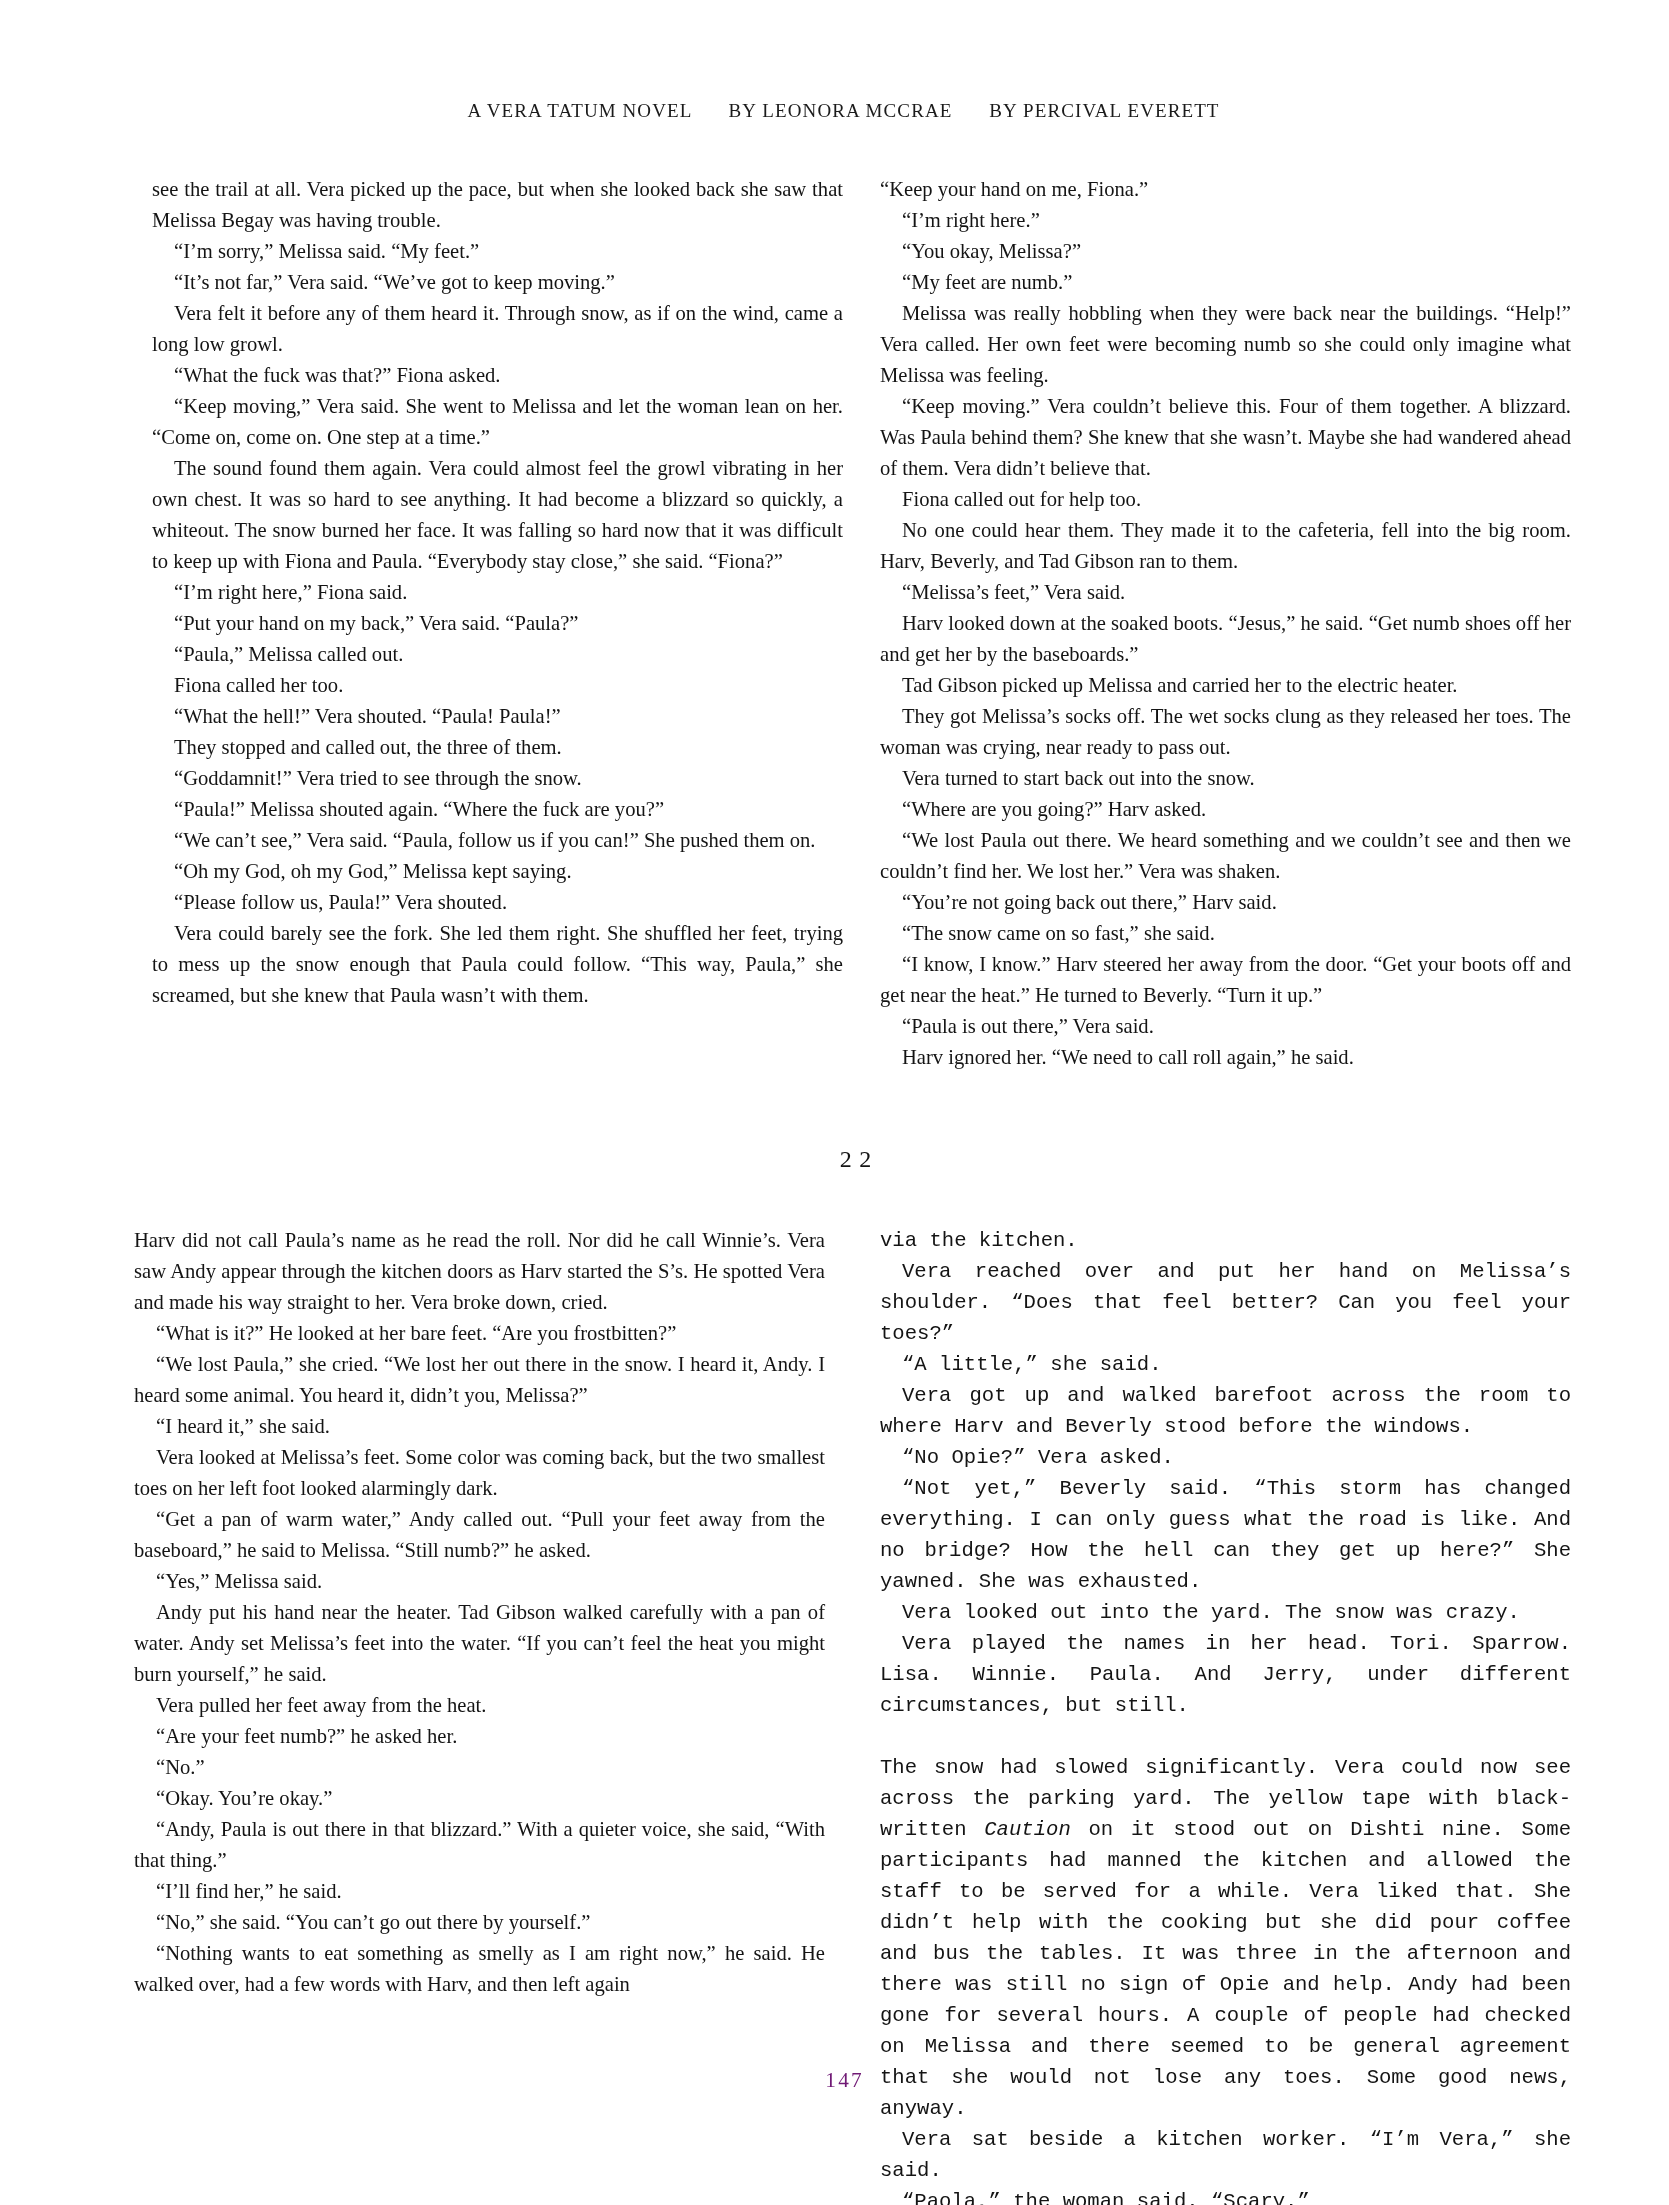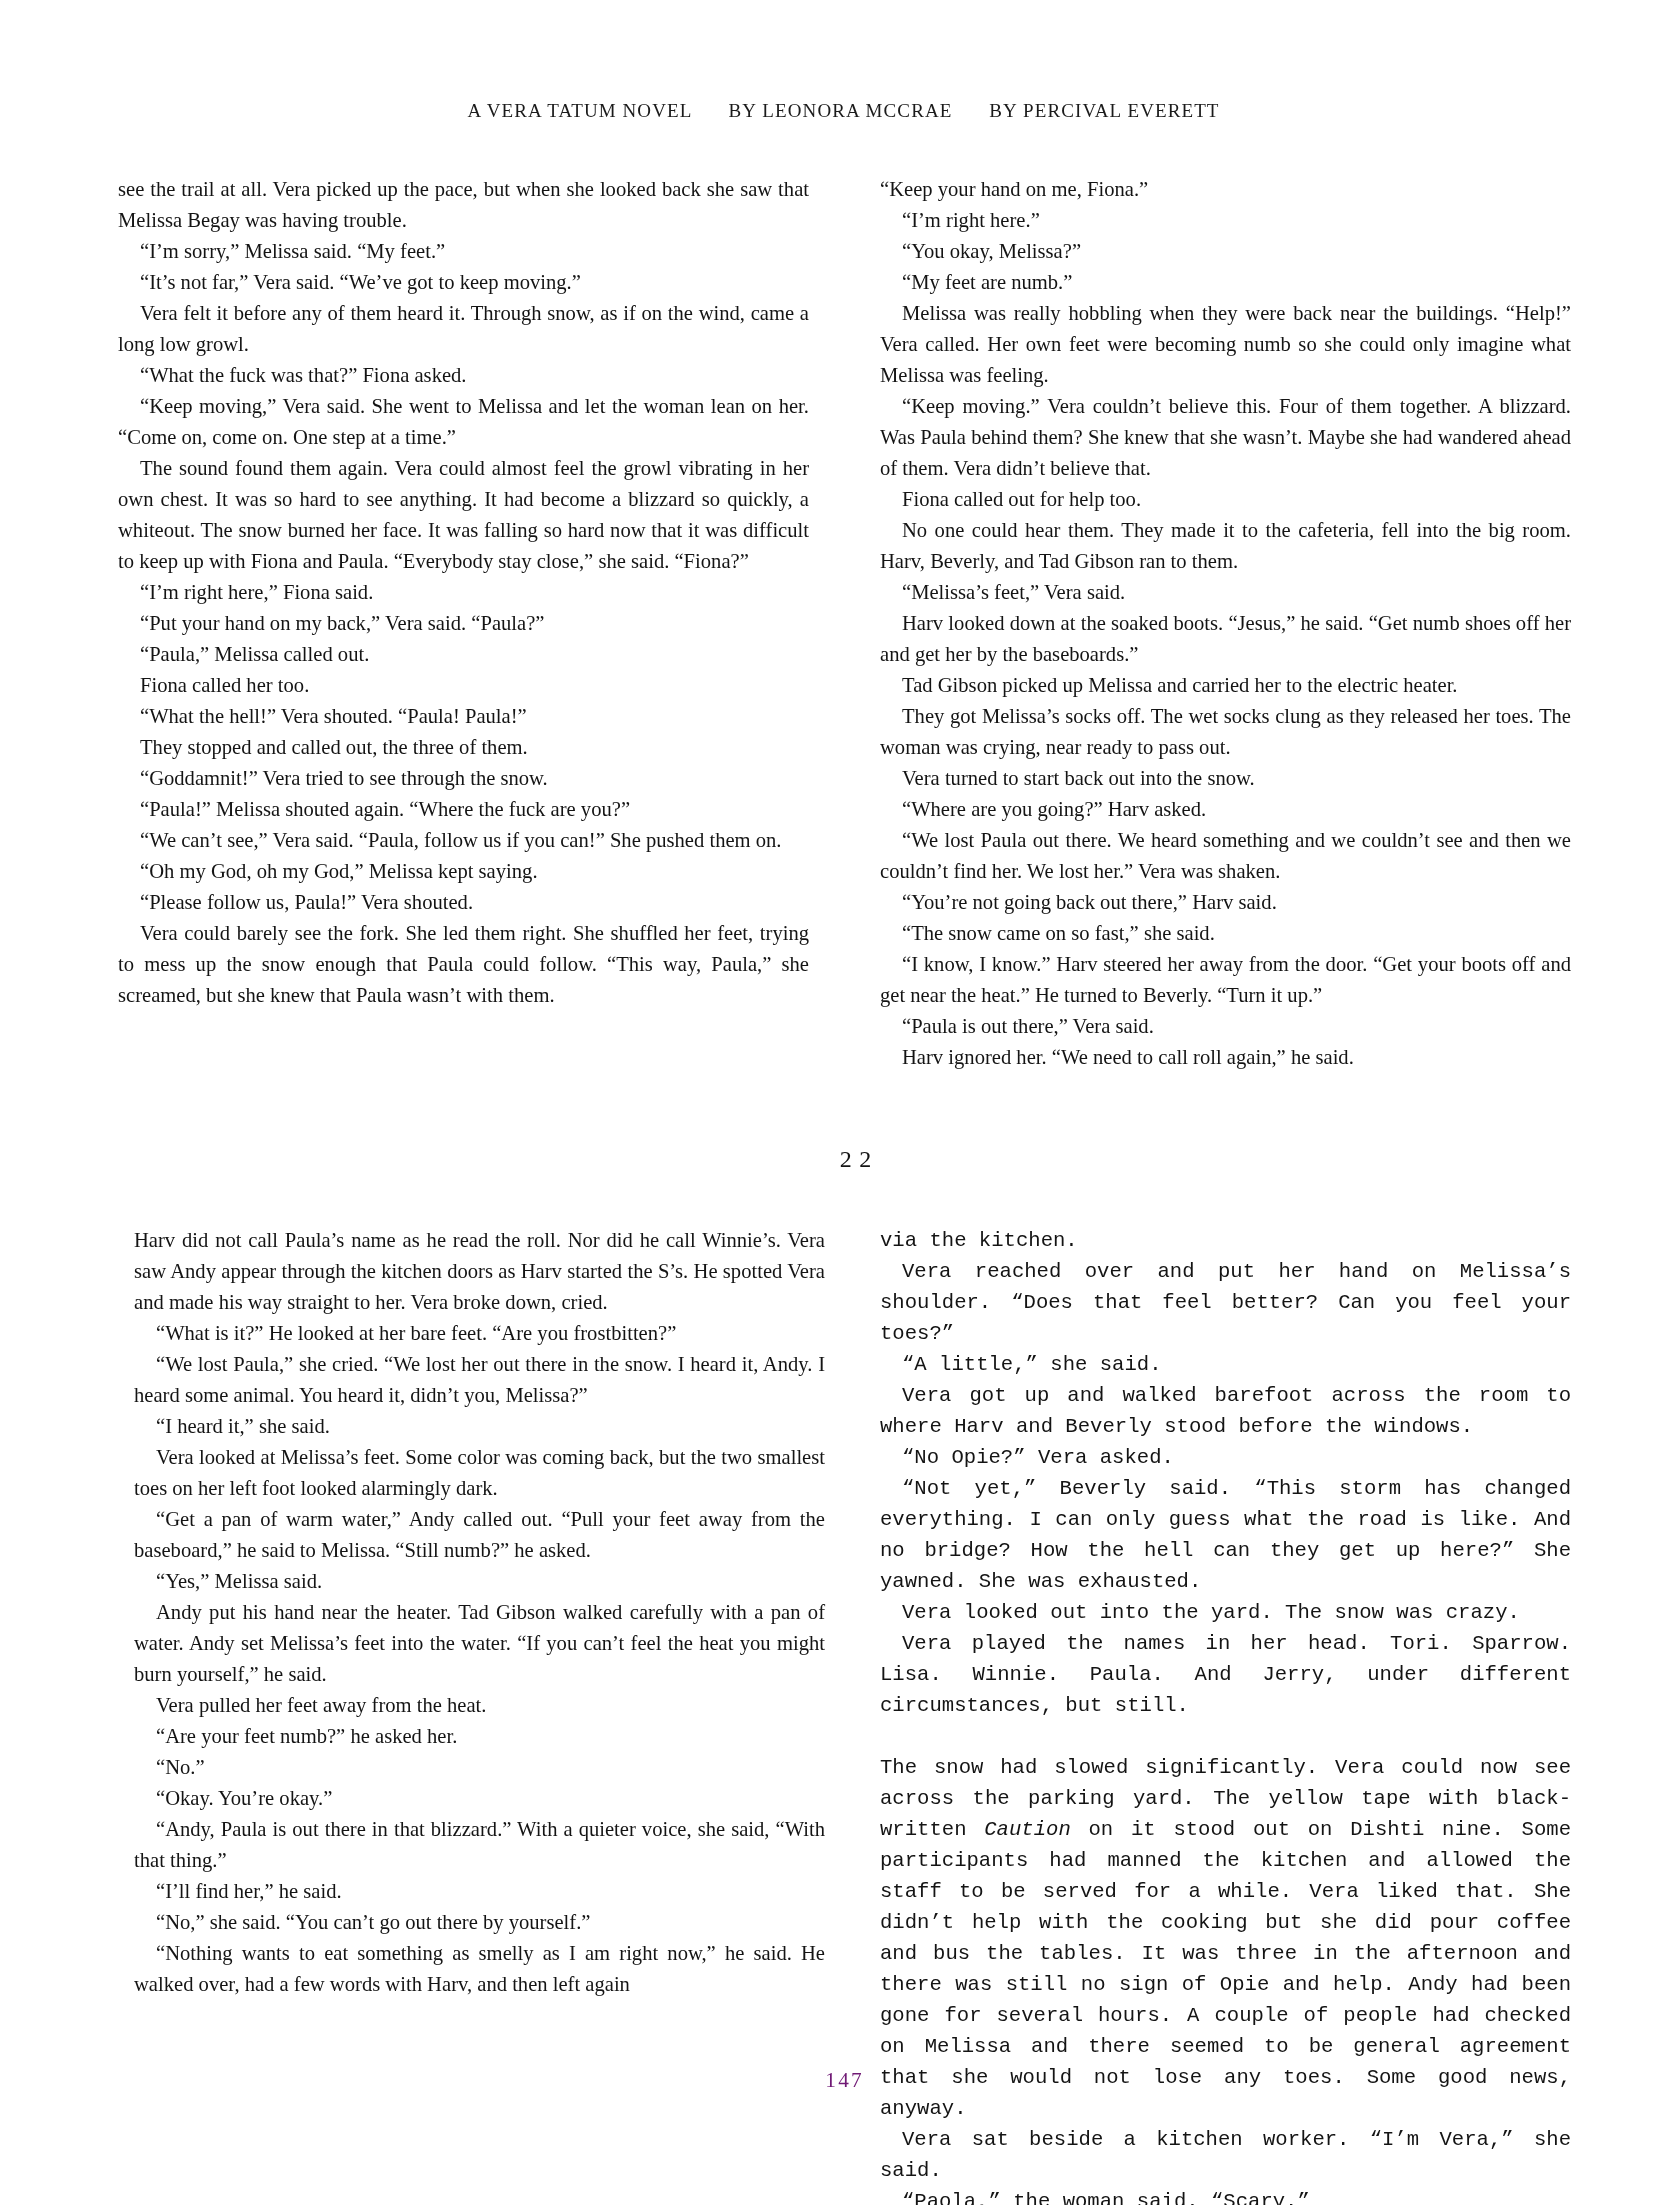--- a/index.html
+++ b/index.html
@@ -29,21 +29,21 @@
     position: absolute;
     width: 691px;
     font-size: 20.6px;
     line-height: 31px;
     text-align: justify;
     color: #141414;
   }
   .col p { margin: 0; padding: 0; }
   .col p.indent { text-indent: 22px; }
   .col p.space-before { margin-top: 31px; }
-  .col-top-left  { left: 118px;  top: 174px; font-family: Liberation Serif, serif; }
+  .col-top-left  { left: 152px;  top: 174px; font-family: Liberation Serif, serif; }
   .col-top-right { left: 880px; top: 174px; }
   .col-bot-left  { left: 134px;  top: 1225px; }
   .col-bot-right { left: 880px; top: 1225px; font-family: Liberation Mono, monospace; }
   .chapter-number {
     position: absolute;
     top: 1134px;
     left: 116px;
     width: 1455px;
     margin: 12px;
     text-align: center;

